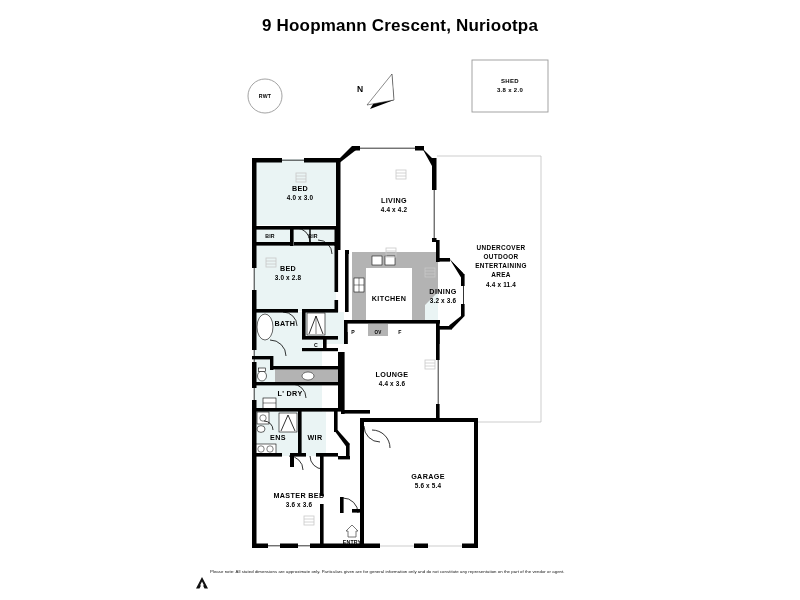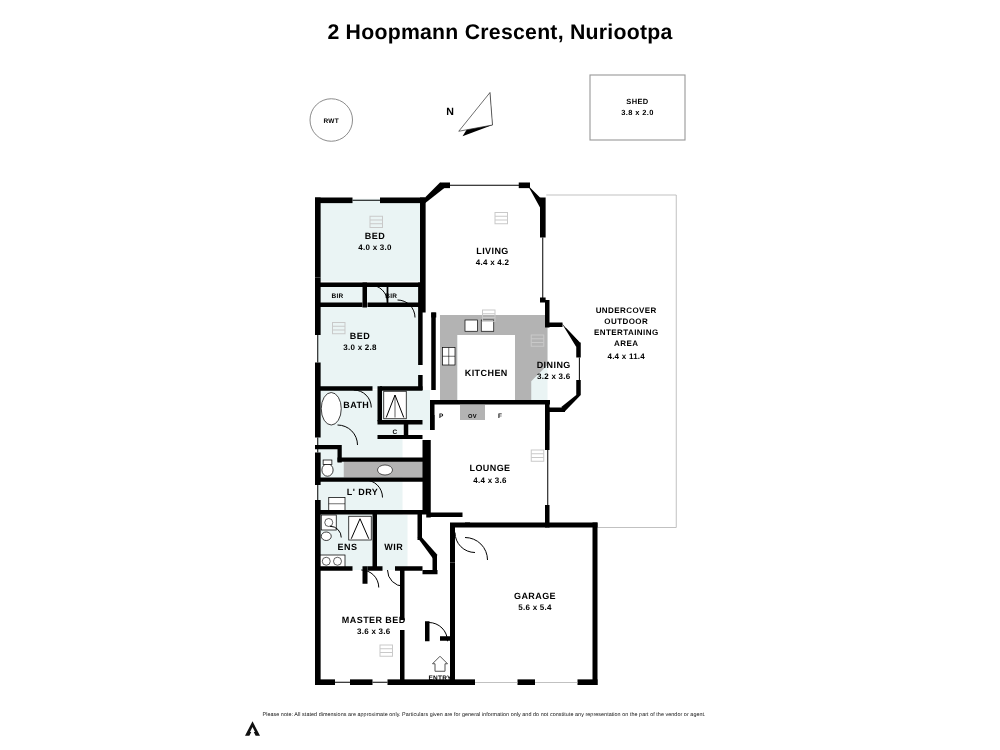--- a/index.html
+++ b/index.html
@@ -37,21 +37,21 @@
   .gray{fill:#b3b3b3;}
   .winline{stroke:#000;stroke-width:.8;fill:none;}
   .thin{stroke:#b8b8b8;stroke-width:.7;fill:none;}
   .door{stroke:#000;stroke-width:.8;fill:none;}
 </style>
 </head>
 <body>
 
 <div id="page">
 
-  <div id="title">2 Hoopmann Crescent, Nuriootpa</div>
+  <div id="title">9 Hoopmann Crescent, Nuriootpa</div>
 
   <svg id="plan" viewBox="0 0 800 600">
 
     <g>
       <circle cx="265" cy="96" r="17" fill="#fff" stroke="#8c8c8c" stroke-width=".8"></circle>
       <text class="tiny" x="265" y="98">RWT</text>
     </g>
 
     <g>
       <polygon points="392,74 370,109 394,100" fill="#000"></polygon>

